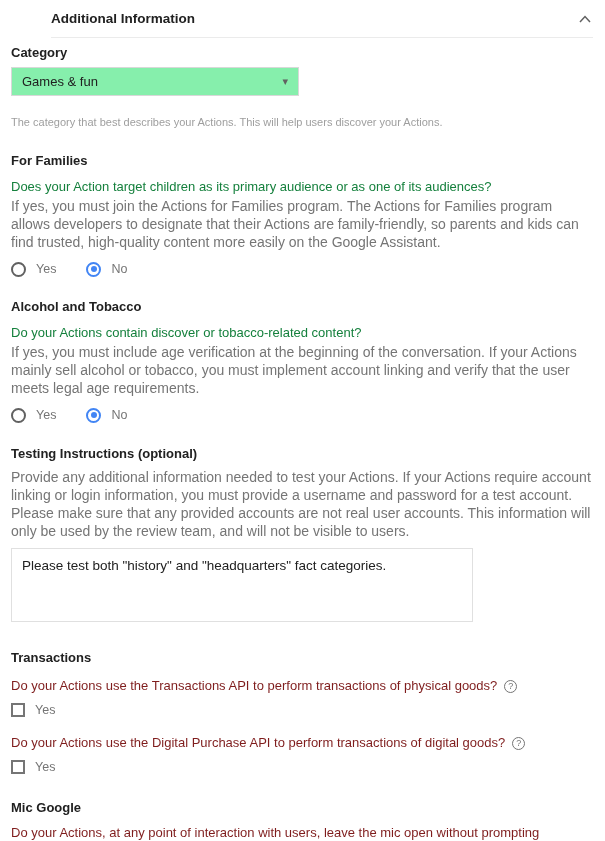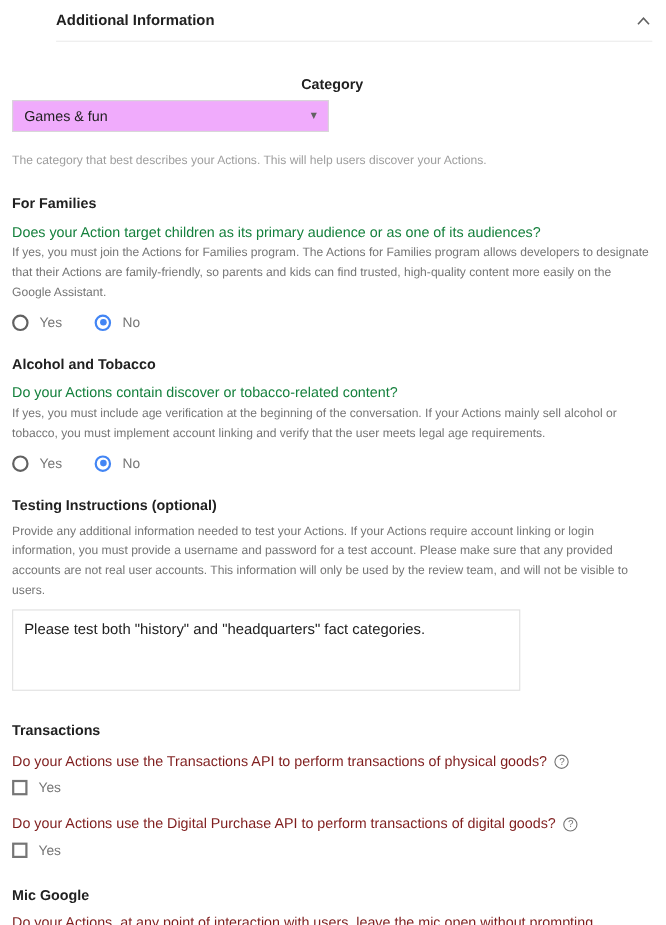--- a/index.html
+++ b/index.html
@@ -20,34 +20,34 @@
     border-bottom: 1px solid #ebebeb;
     margin-left: 40px;
   }
   .panel-title { font-size: 13.5px; font-weight: bold; color: #212121; line-height: 17px; }
   .chevron-btn { display: inline-flex; align-items: center; justify-content: center; width: 16px; height: 16px; cursor: pointer; }
 
   
   .section-title { font-size: 13px; font-weight: bold; color: #212121; line-height: 16px; }
   .question { font-size: 13px; color: #15803d; line-height: 16px; }
   .question.gray { color: #7f1d1d; }
-  .hint { font-size: 11px; color: #757575; line-height: 18px; }
+  .hint { font-size: 14px; color: #757575; line-height: 18px; }
   .hint.small { font-size: 11px; color: #9e9e9e; line-height: 13px; }
 
   
-  .category-label { margin-top: 31px; text-align: center; }
+  .category-label { margin-top: 7px; }
   .select {
     margin-top: 6px;
     width: 288px; height: 29px;
     border: 1px solid #d8d8d8;
     display: flex; align-items: center; justify-content: space-between;
     padding: 0 10px 0 10px;
     font-size: 13px; color: #212121;
     cursor: pointer;
-    background: #f0abfc;
+    background: #86efac;
   }
   .caret { color: #616161; font-size: 11px; line-height: 1; }
   .category-hint { margin-top: 20px; }
 
   
   .ff-title { margin-top: 24px; }
   .at-title { margin-top: 22px; }
   .ti-title { margin-top: 23px; }
   .tr-title { margin-top: 28px; }
   .mp-title { margin-top: 24px; }

